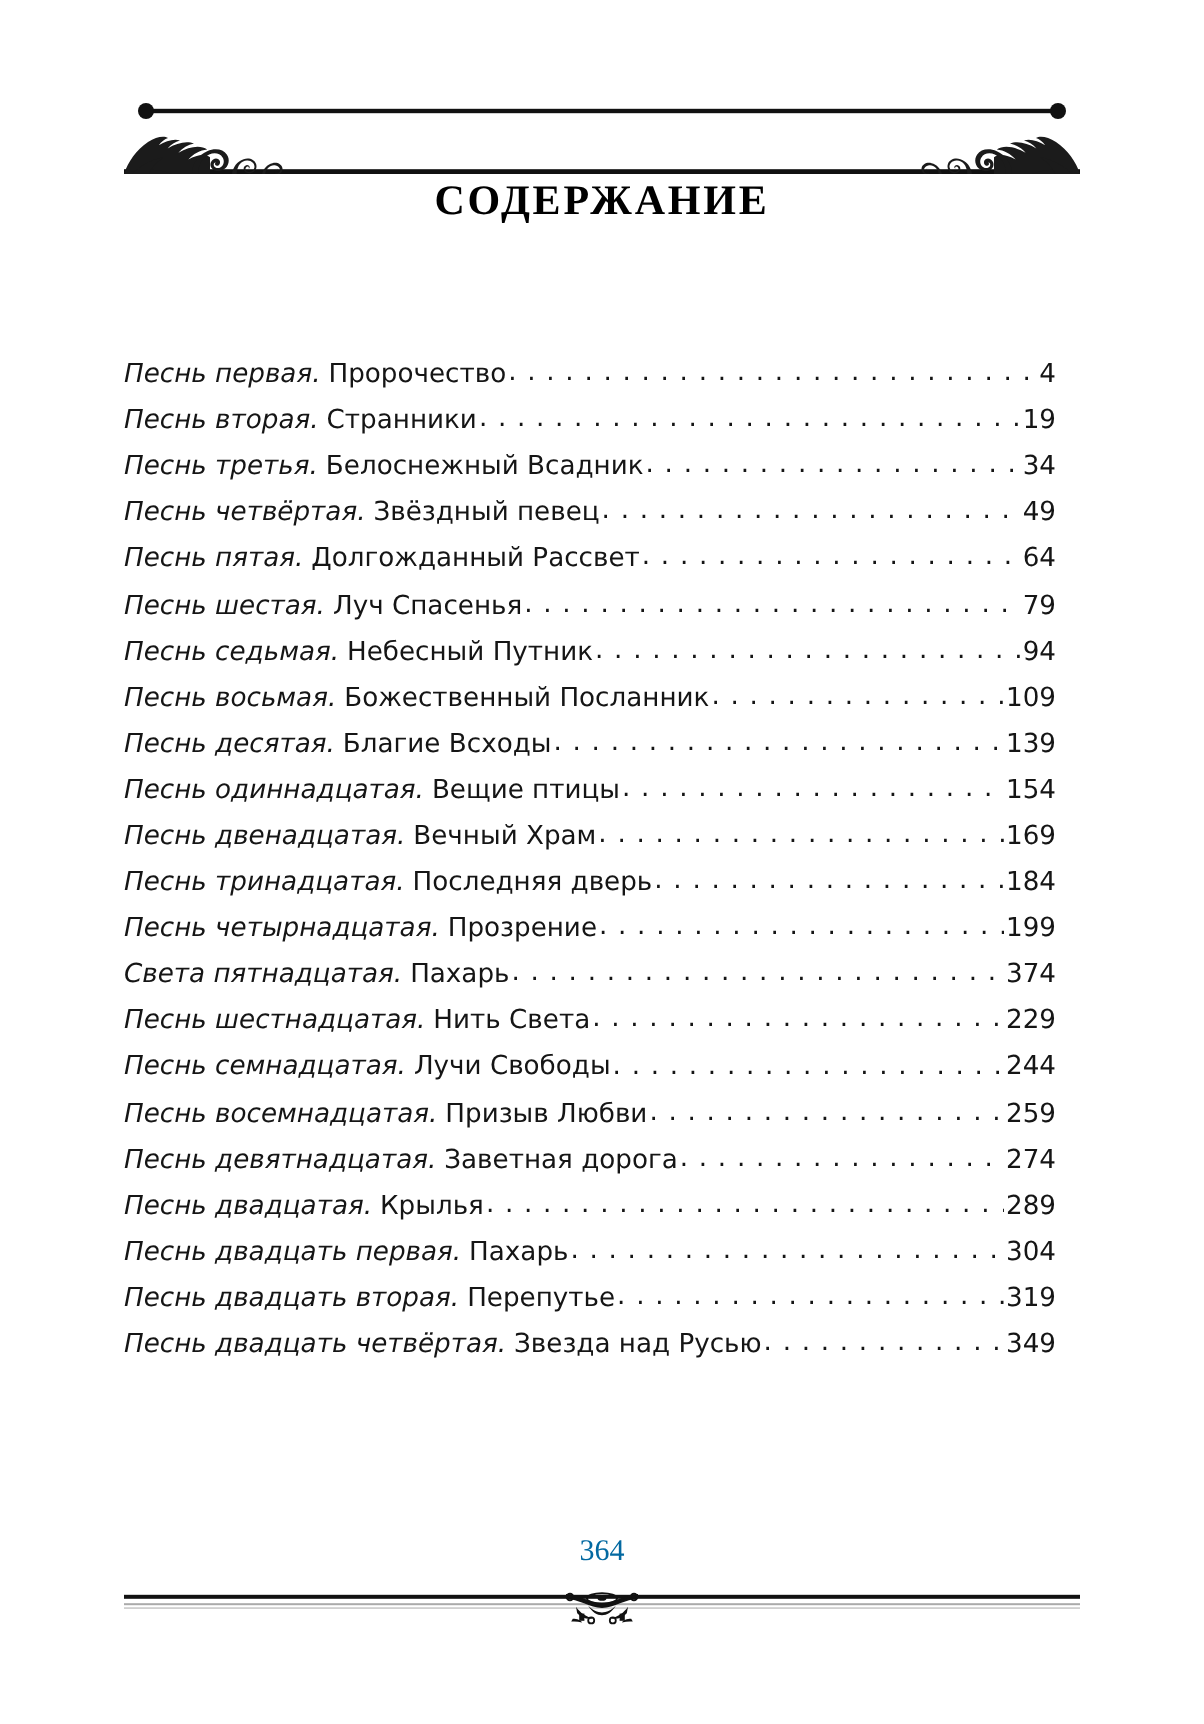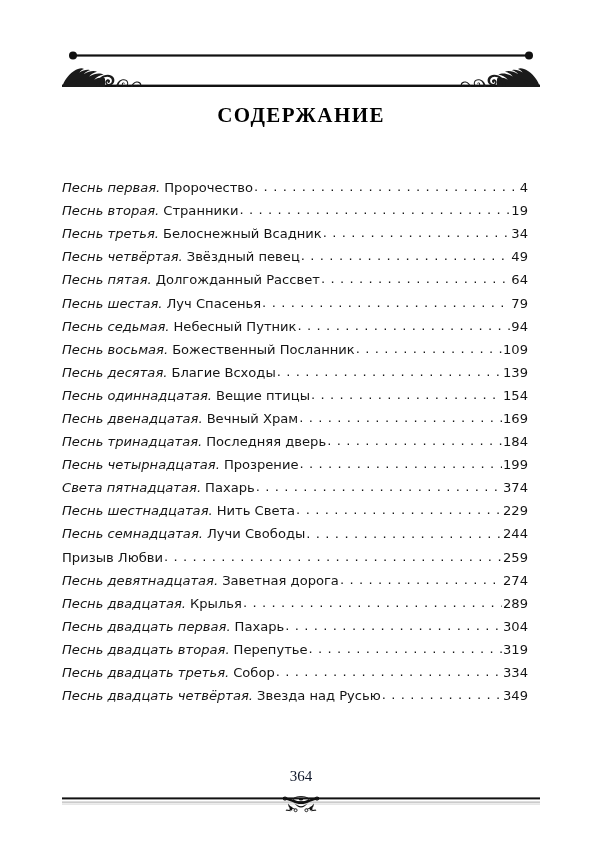--- a/index.html
+++ b/index.html
@@ -36,21 +36,21 @@
   .header-ornament svg {
     display: block;
     width: 602px;
     height: 58px;
   }
 
   
   .page-title {
     position: absolute;
     left: 0;
-    top: 103px;
+    top: 88px;
     width: 602px;
     text-align: center;
     font-family: "Liberation Serif", "DejaVu Serif", serif;
     font-weight: bold;
     font-size: 21px;
     letter-spacing: 1.4px;
     color: #000000;
   }
 
   
@@ -108,21 +108,21 @@
 
   
   .folio {
     position: absolute;
     left: 0;
     top: 768px;
     width: 602px;
     text-align: center;
     font-family: "Liberation Serif", "DejaVu Serif", serif;
     font-size: 15px;
-    color: #0f172a;
+    color: #0369a1;
   }
   .footer-ornament {
     position: absolute;
     left: 0;
     top: 790px;
     width: 602px;
     height: 26px;
   }
   .footer-ornament svg {
     display: block;
@@ -297,20 +297,21 @@
         <span class="toc-leader"></span>
         <span class="toc-page">229</span>
       </div>
       <div class="toc-entry">
         <span class="toc-song">Песнь семнадцатая.</span>
         <span class="toc-name">Лучи Свободы</span>
         <span class="toc-leader"></span>
         <span class="toc-page">244</span>
       </div>
       <div class="toc-entry">
+        <span class="toc-song">Песнь восемнадцатая.</span>
         <span class="toc-name">Призыв Любви</span>
         <span class="toc-leader"></span>
         <span class="toc-page">259</span>
       </div>
       <div class="toc-entry">
         <span class="toc-song">Песнь девятнадцатая.</span>
         <span class="toc-name">Заветная дорога</span>
         <span class="toc-leader"></span>
         <span class="toc-page">274</span>
       </div>
@@ -324,26 +325,20 @@
         <span class="toc-song">Песнь двадцать первая.</span>
         <span class="toc-name">Пахарь</span>
         <span class="toc-leader"></span>
         <span class="toc-page">304</span>
       </div>
       <div class="toc-entry">
         <span class="toc-song">Песнь двадцать вторая.</span>
         <span class="toc-name">Перепутье</span>
         <span class="toc-leader"></span>
         <span class="toc-page">319</span>
-      </div>
-      <div class="toc-entry">
-        <span class="toc-song">Песнь двадцать третья.</span>
-        <span class="toc-name">Собор</span>
-        <span class="toc-leader"></span>
-        <span class="toc-page">334</span>
       </div>
       <div class="toc-entry">
         <span class="toc-song">Песнь двадцать четвёртая.</span>
         <span class="toc-name">Звезда над Русью</span>
         <span class="toc-leader"></span>
         <span class="toc-page">349</span>
       </div>
     </div>
 
   <div class="folio">364</div>

